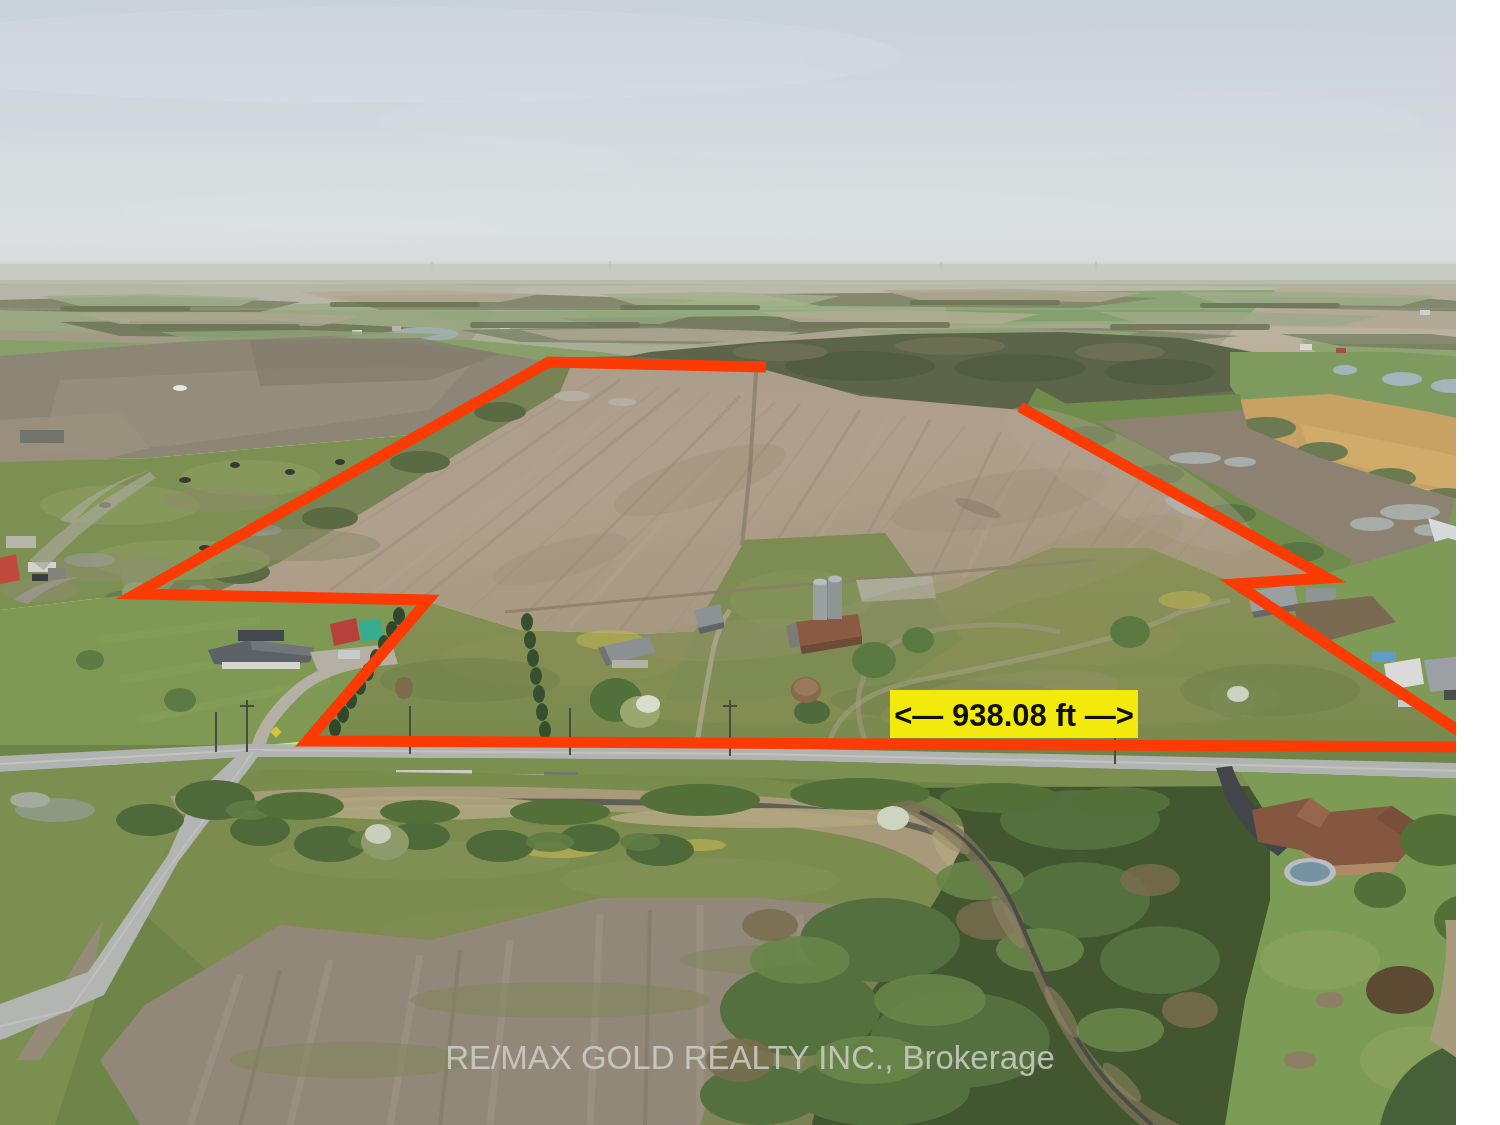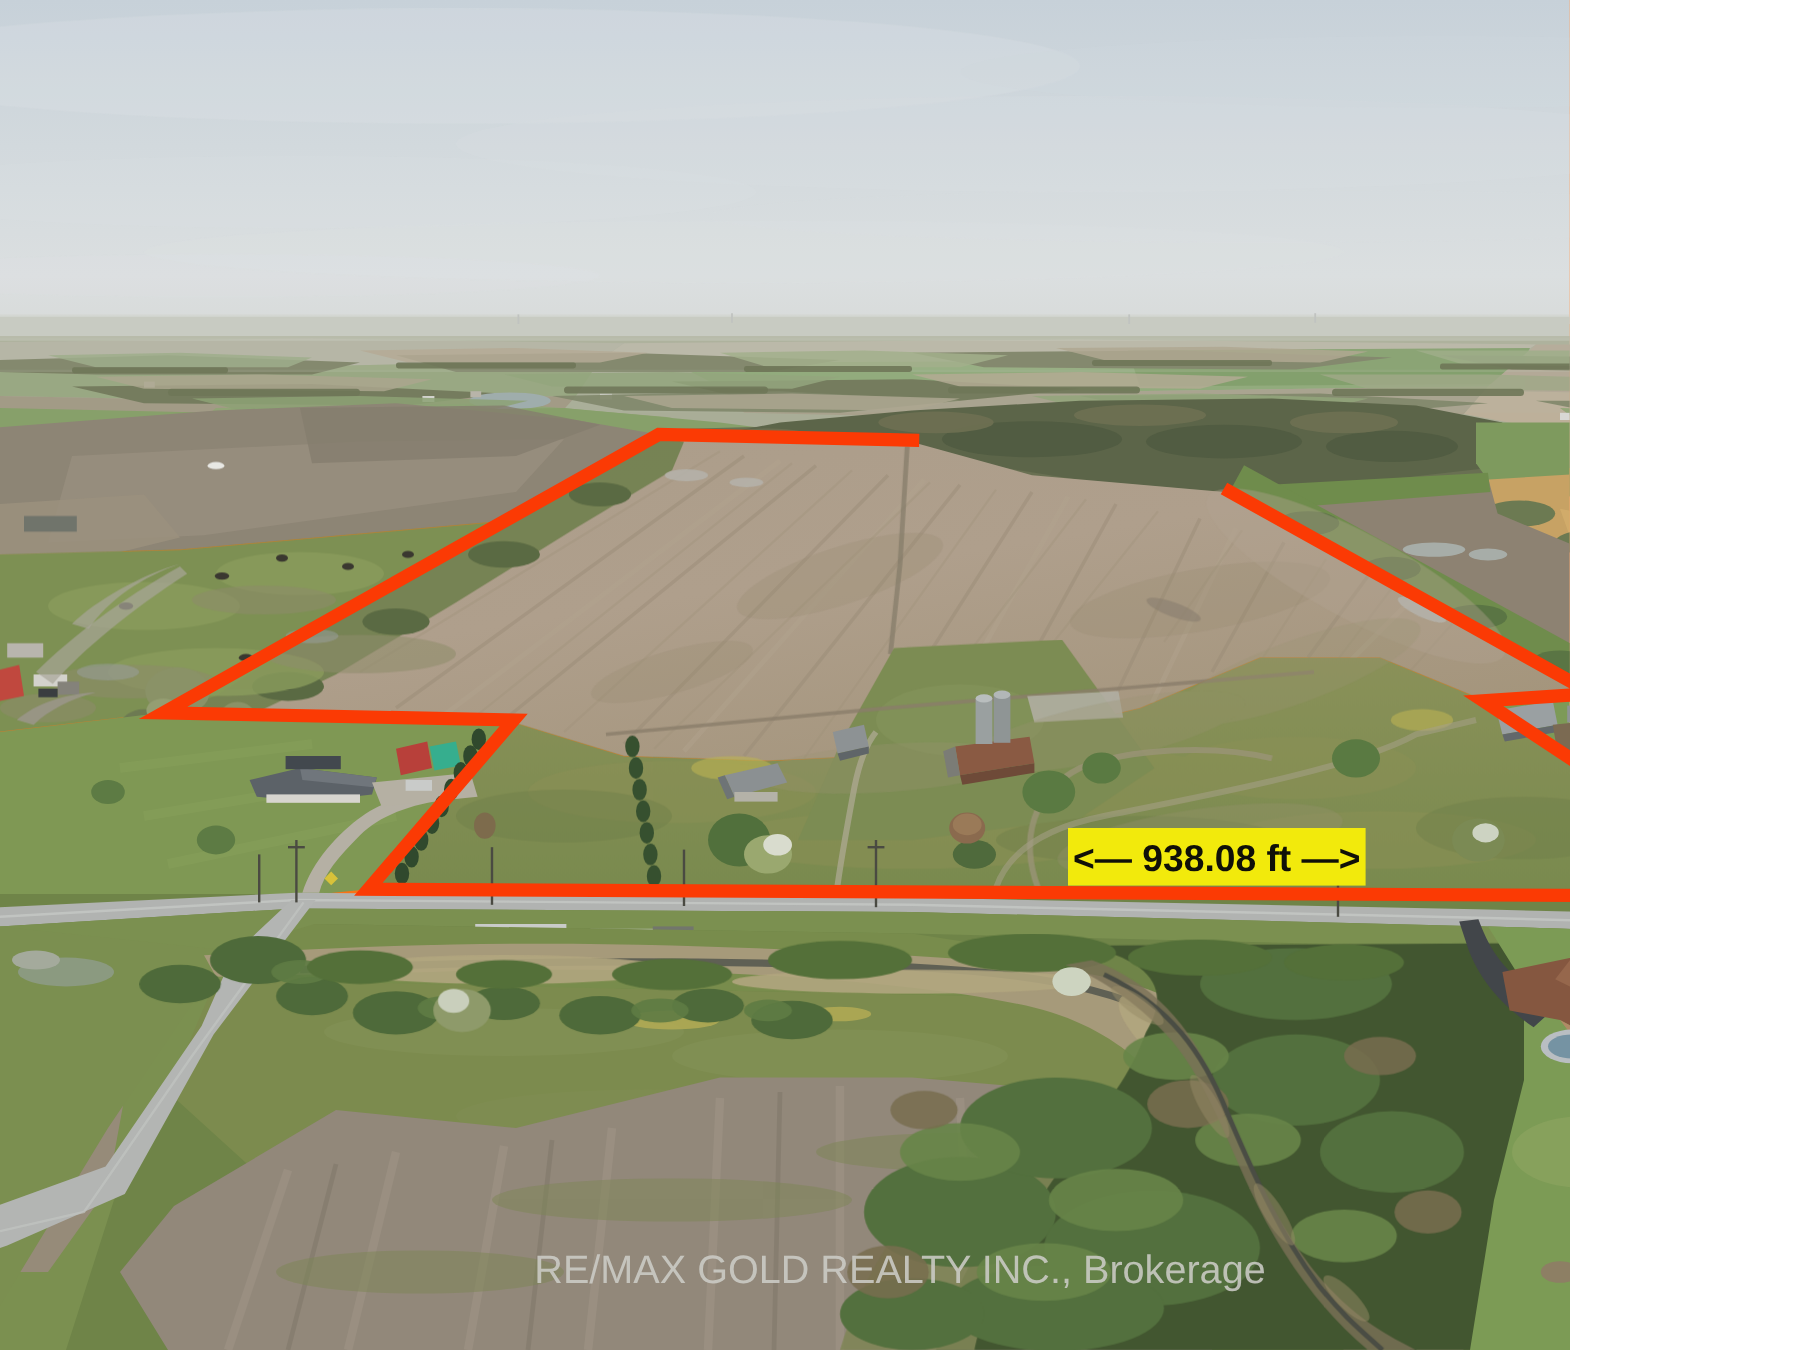--- a/index.html
+++ b/index.html
@@ -1,16 +1,16 @@
 <!DOCTYPE html>
 <html><head>
 <meta charset="utf-8">
 <style>
 html,body{margin:0;padding:0;}
-#scene{width:1308px;height:1125px;position:relative;overflow:hidden;background:#f97316;font-family:"Liberation Sans",sans-serif;}
+#scene{width:1456px;height:1125px;position:relative;overflow:hidden;background:#bef264;font-family:"Liberation Sans",sans-serif;}
 svg{display:block}
 </style>
 </head>
 <body>
 <div id="scene">
 <svg width="1500" height="1125" viewBox="0 0 1500 1125">
 <defs>
 <linearGradient id="sky" x1="0" y1="0" x2="0" y2="1">
 <stop offset="0" stop-color="#c7d1d9"></stop>
 <stop offset="0.45" stop-color="#d2d9dd"></stop>

